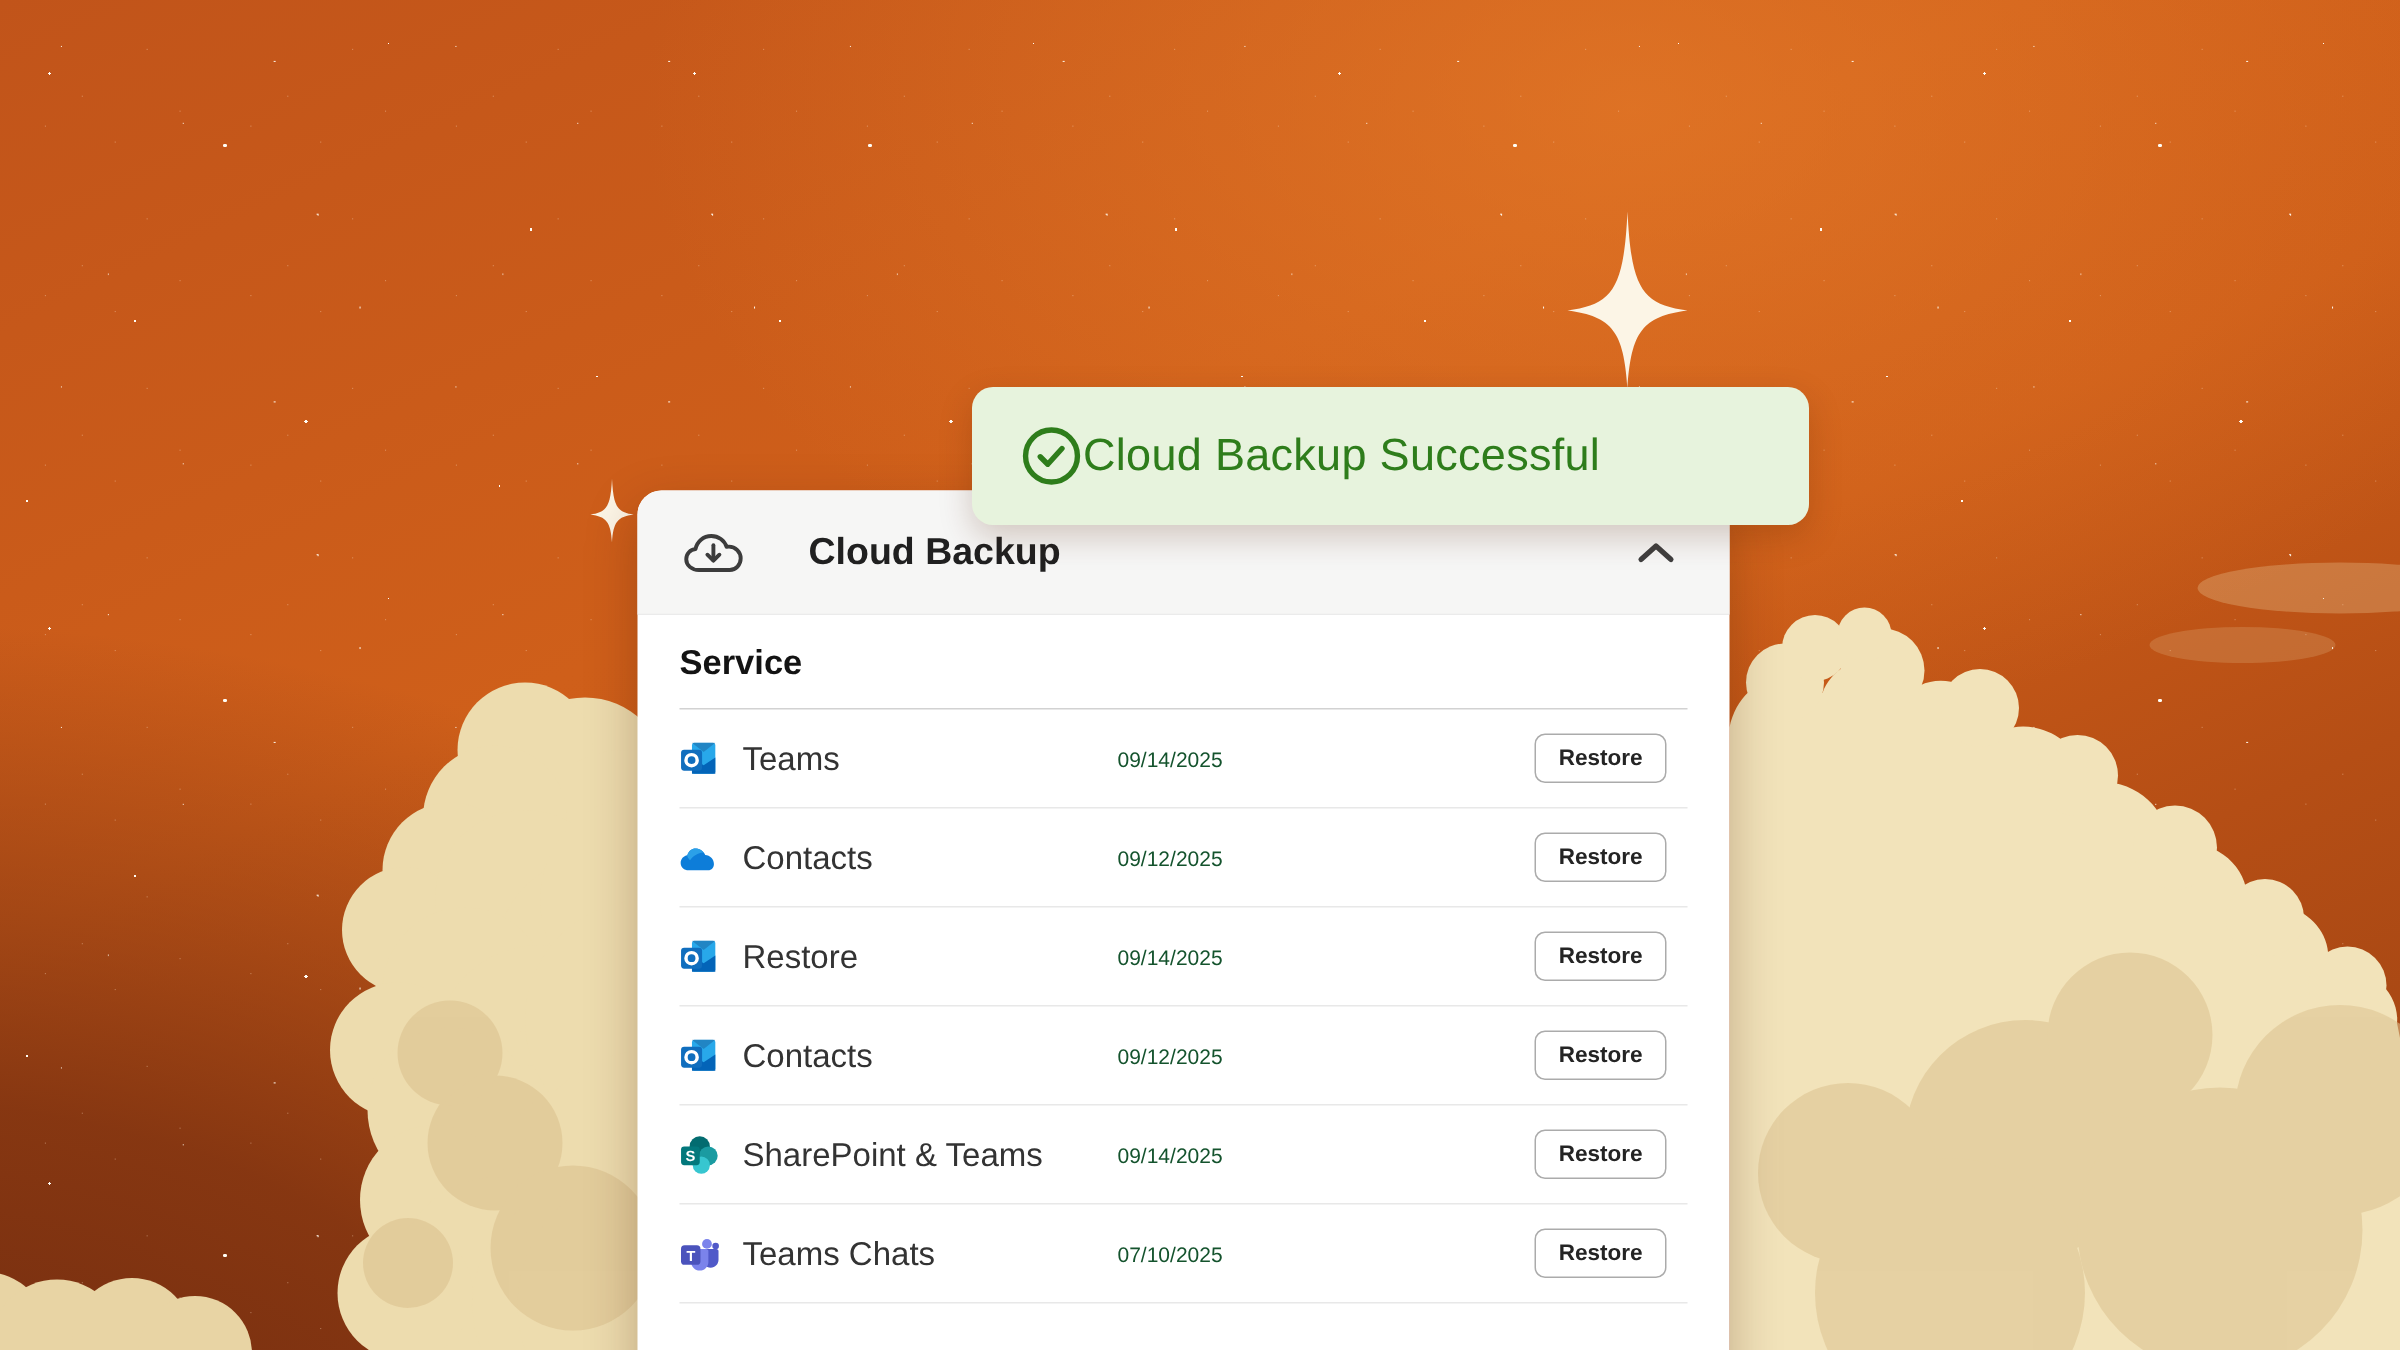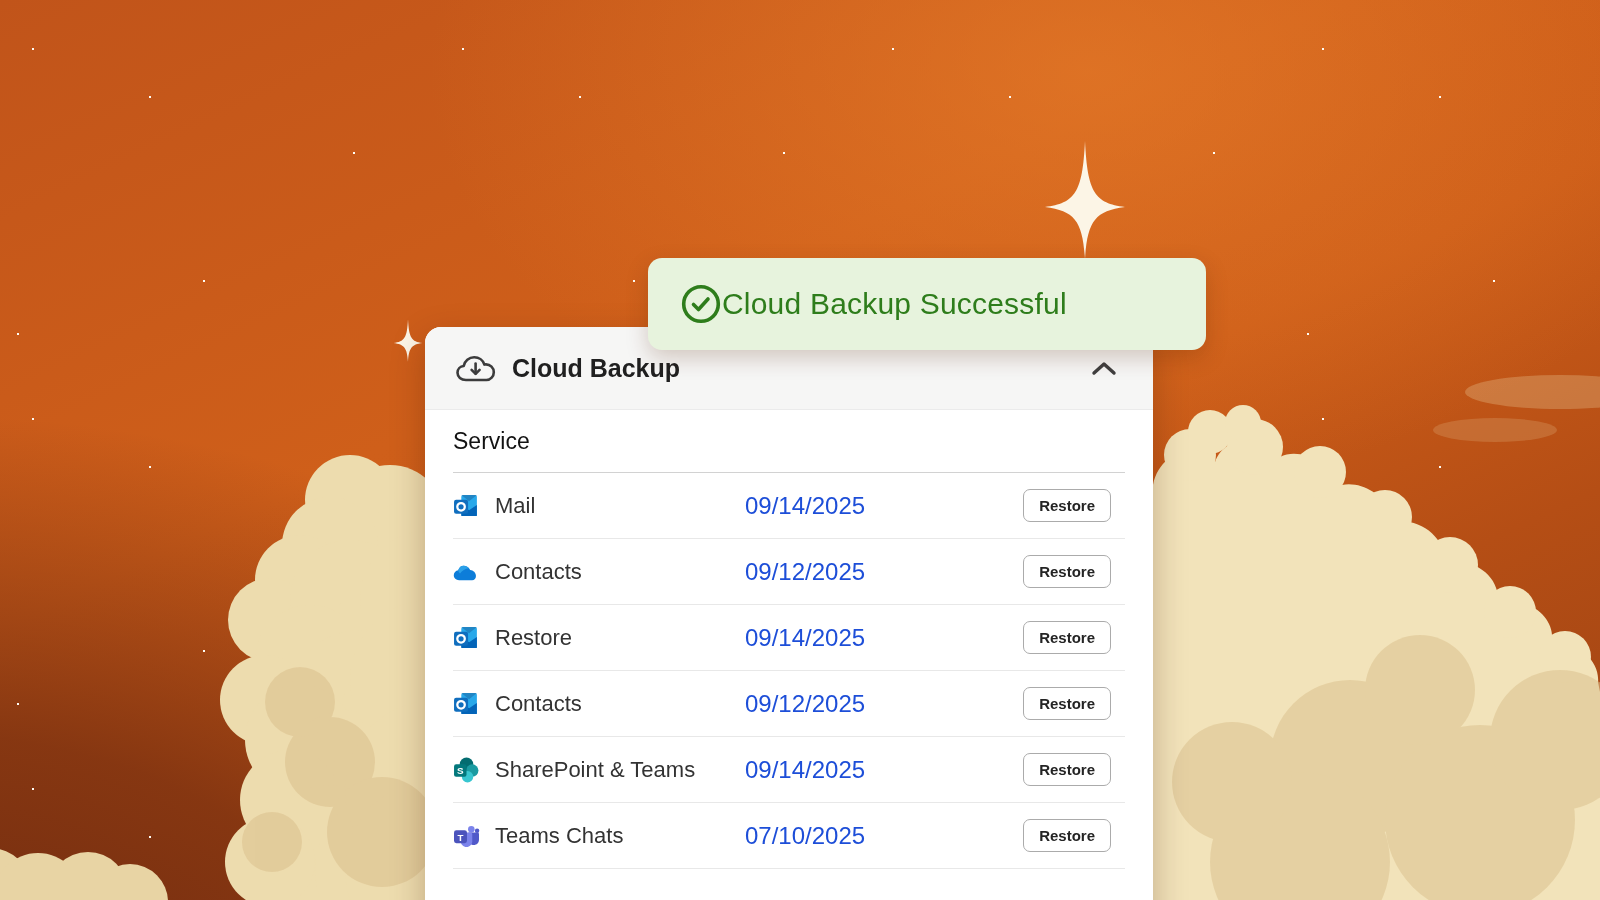--- a/index.html
+++ b/index.html
@@ -60,41 +60,41 @@
   
   .panel{
     position:absolute;left:425px;top:327px;width:728px;height:600px;
     background:#ffffff;border-radius:16px 16px 0 0;
     box-shadow:0 12px 34px rgba(70,25,0,.28);
     z-index:20;box-sizing:border-box;
   }
   .panel-header{
     height:83px;background:#f6f6f5;border-radius:16px 16px 0 0;
     border-bottom:1px solid #ebebeb;
-    display:flex;align-items:center;padding:0 30px;box-sizing:border-box;
+    display:flex;align-items:center;padding:0 30px;box-sizing:border-box;gap:27px;
   }
   .panel-title{font-size:25px;font-weight:bold;color:#202020;margin-left:15px;}
   .collapse-btn{
     margin-left:auto;background:none;border:none;padding:6px;cursor:pointer;
     display:flex;align-items:center;
   }
   .table{padding:0 28px;}
   .thead{
     display:grid;grid-template-columns:292px 1fr 104px;align-items:center;
     height:62px;border-bottom:1.5px solid #d2d2d2;
   }
-  .th{font-size:23px;font-weight:normal;color:#131313;}
+  .th{font-size:23px;font-weight:bold;color:#131313;}
   .trow{
     display:grid;grid-template-columns:292px 1fr 104px;align-items:center;
     height:65px;border-bottom:1px solid #e8e8e8;
   }
   .svc{display:flex;align-items:center;gap:15px;}
   .svc-icon{width:27px;height:27px;display:flex;align-items:center;justify-content:center;}
   .svc-name{font-size:22px;color:#333333;}
-  .date{font-size:24px;color:#1d4ed8;}
+  .date{font-size:14px;color:#14532d;}
   .restore-btn{
     justify-self:end;margin-right:14px;
     background:#ffffff;border:1px solid #ababab;border-radius:7px;
     padding:7px 15px;font-family:"Liberation Sans",sans-serif;
     font-size:15px;font-weight:bold;color:#242424;cursor:pointer;margin-left:28px;
   }
 </style>
 </head>
 <body>
 
@@ -210,21 +210,21 @@
     <div class="svc">
       <span class="svc-icon">
   <svg width="27" height="27" viewBox="0 0 26 26">
     <rect x="8" y="3" width="15" height="20" rx="1.5" fill="#28a8ea"></rect>
     <path d="M23 12.5l-7.5 5L8 12.5V23h15z" fill="#0364b8"></path>
     <path d="M8 3l7.5 6L23 3z" fill="#14447d" opacity="0.35"></path>
     <rect x="1" y="7.5" width="13.5" height="13.5" rx="2" fill="#106ebe"></rect>
     <circle cx="7.75" cy="14.25" r="3.6" fill="none" stroke="#ffffff" stroke-width="2.2"></circle>
   </svg>
 </span>
-      <span class="svc-name">Mail</span>
+      <span class="svc-name">Teams</span>
     </div>
     <span class="date">09/14/2025</span>
     <button class="restore-btn">Restore</button>
   </div>
 
   <div class="trow">
     <div class="svc">
       <span class="svc-icon">
   <svg width="27" height="18" viewBox="0 0 28 18">
     <path d="M11 2.5c3 0 5.6 1.8 6.8 4.4 3.3.2 6 2.9 6 6.2 0 2.4-1.6 4.4-4 4.4H6.3C3.2 17.5.8 15.3.8 12.4c0-2.7 2-4.9 4.6-5.3C6.5 4 8.5 2.5 11 2.5z" fill="#0d7dd9"></path>

